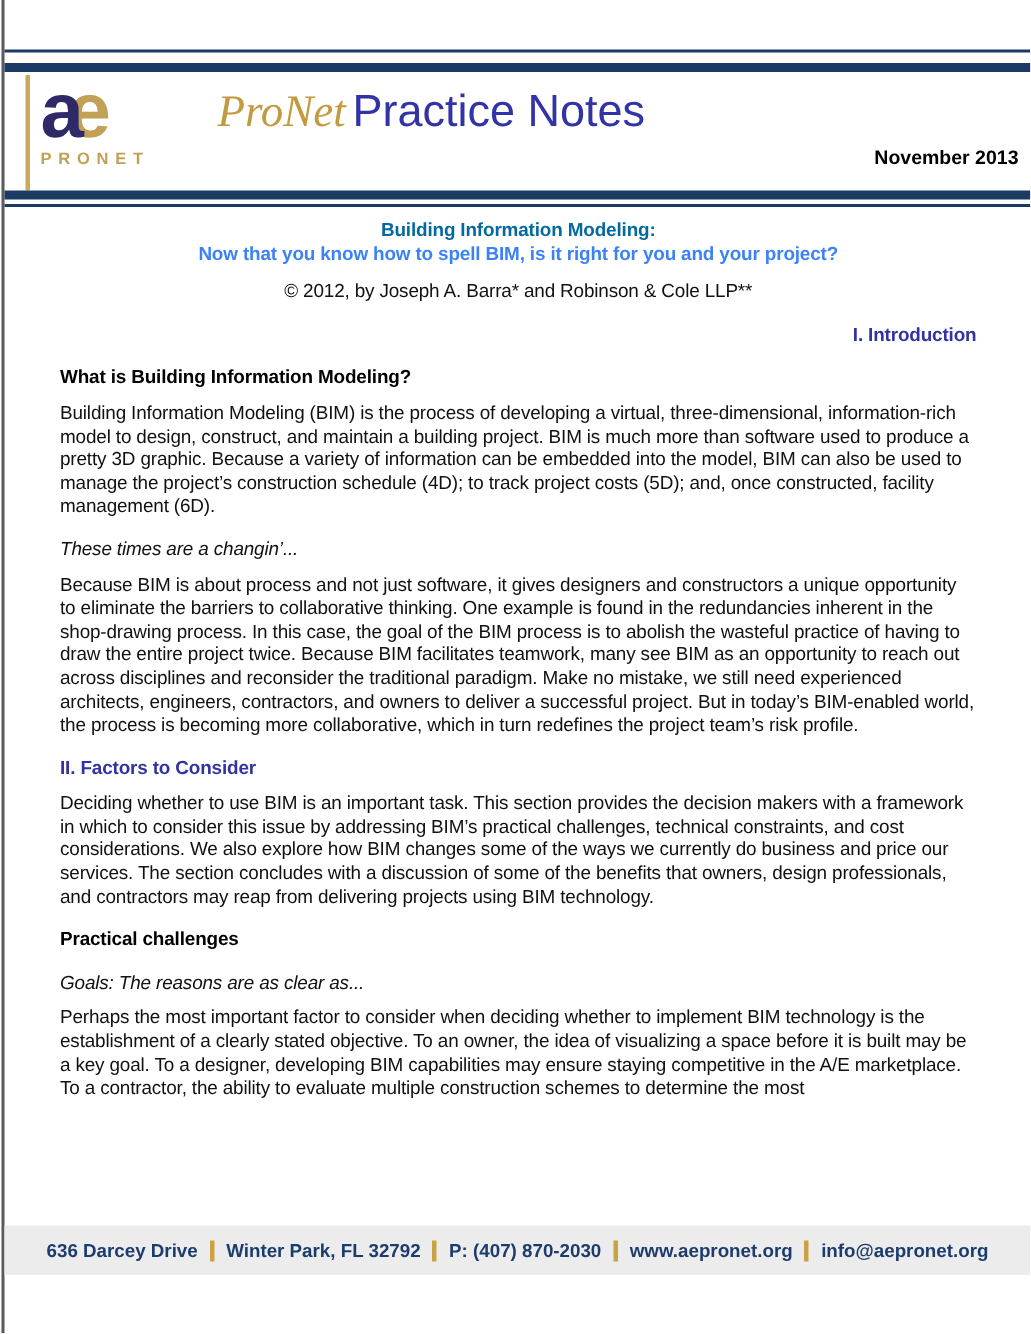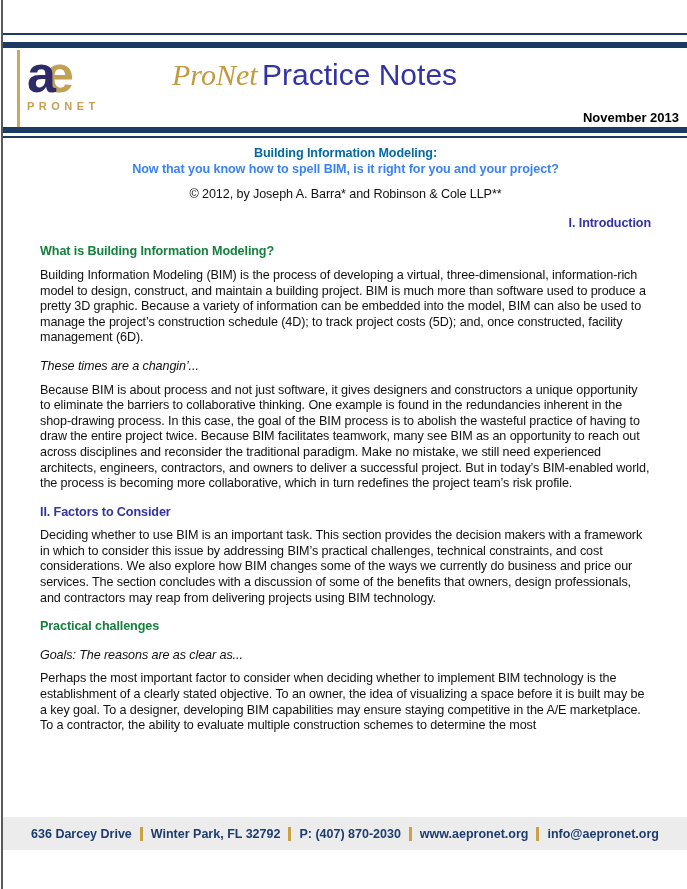--- a/index.html
+++ b/index.html
@@ -32,41 +32,41 @@
   }
   .logo-letters {
     font-weight:bold; font-size:52px; line-height:48px; letter-spacing:-4px;
   }
   .logo-letter-a { color:#2e2a68; position:relative; z-index:2; }
   .logo-letter-e { color:#c2a155; margin-left:-7px; }
   .logo-sub {
     color:#c2a155; font-size:11px; letter-spacing:4.5px; font-weight:600;
     margin-top:2px;
   }
-  .masthead { position:absolute; left:169px; top:10px; white-space:nowrap; }
+  .masthead { position:absolute; left:142px; top:10px; white-space:nowrap; }
   .masthead-brand {
     font-family:"Liberation Serif", serif; font-style:italic;
     color:#c29b3e; font-size:30px;
   }
   .masthead-title { color:#3333a8; font-size:30px; }
   .issue-date {
-    position:absolute; right:8px; bottom:2px;
+    position:absolute; right:8px; bottom:15px;
     font-weight:bold; font-size:13px; color:#000;
   }
   
   .article {
     position:absolute; left:40px; right:36px; top:146px;
     font-size:12.6px; line-height:15.6px; letter-spacing:-0.1px;
   }
   .doc-title-1 { text-align:center; font-weight:bold; color:#0369a1; }
   .doc-title-2 { text-align:center; font-weight:bold; color:#3b82f6; }
   .byline { text-align:center; margin-top:10px; }
   .blk { margin-top:12px;text-align:right; }
   .heading-blue { font-weight:bold; color:#3232a2; margin-top:13px; }
-  .heading-bold { font-weight:bold; color:#15803d; margin-top:13px; }
+  .heading-bold { font-weight:bold; color:#000000; margin-top:13px; }
   .italic-line { font-style:italic; margin-top:13px; }
   .para { margin-top:8px; }
   
   .footer-band {
     position:absolute; left:3px; right:0; top:817px; height:33px;
     background:#ececec;
     display:flex; align-items:center; justify-content:center;
     font-size:12.5px; font-weight:bold; color:#1c3c6e;
     white-space:nowrap;
   }

